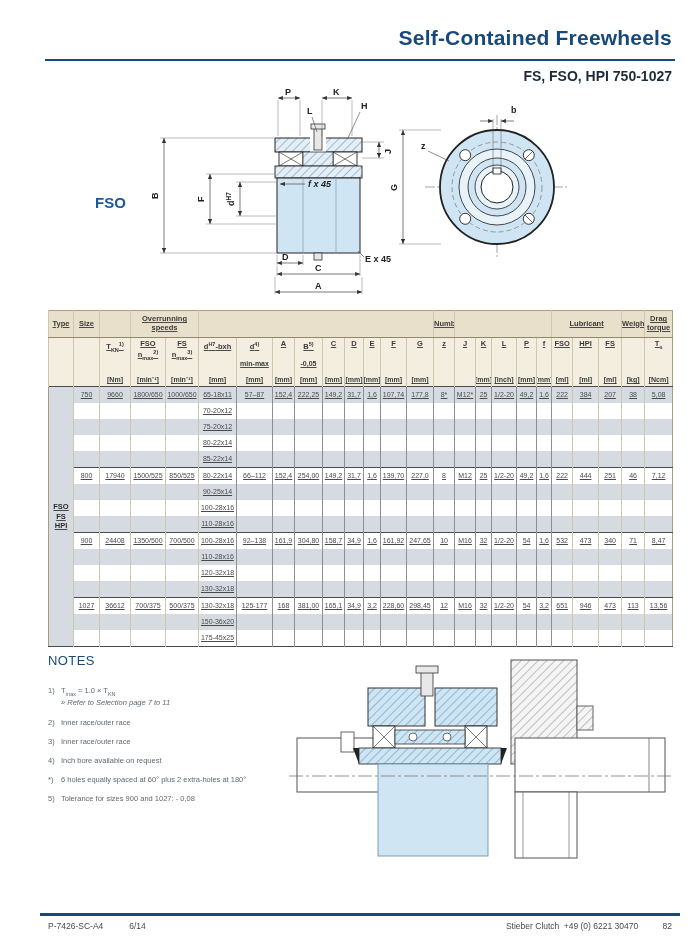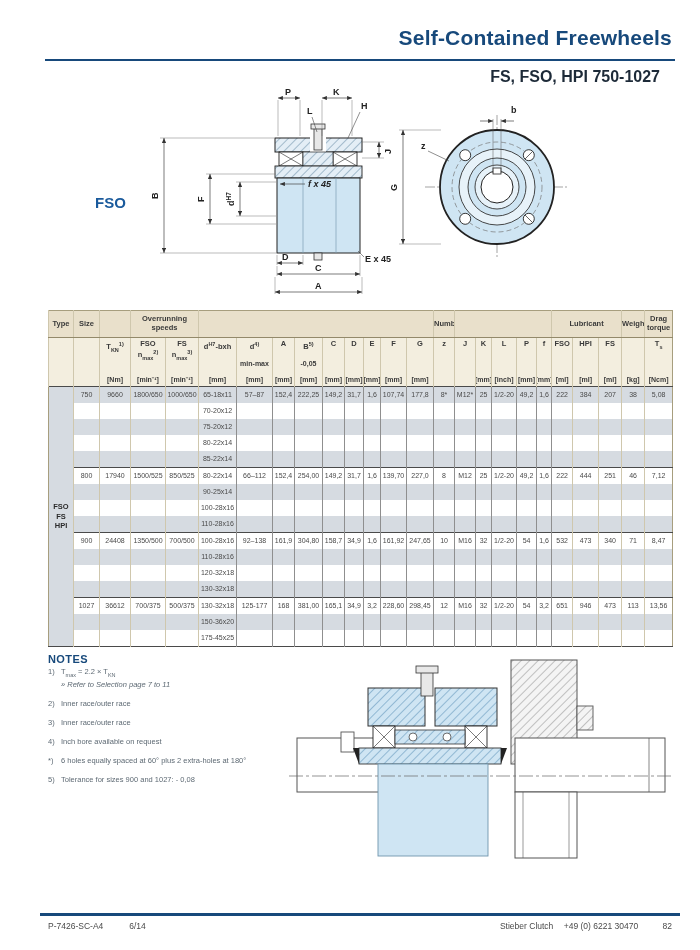--- a/index.html
+++ b/index.html
@@ -1,21 +1,21 @@
 <!DOCTYPE html>
 <html><head>
 <meta charset="utf-8">
 <style>
   html,body{margin:0;padding:0;background:#e9e9e9;}
   .page{position:relative;width:700px;height:950px;background:#ffffff;outline:1px solid #c5c5c5;
         font-family:"Liberation Sans",sans-serif;overflow:hidden;}
   
   .title{position:absolute;top:26px;right:28px;font-size:21px;font-weight:bold;color:#17497B;letter-spacing:.2px;}
   .title-rule{position:absolute;top:59px;left:45px;right:25px;height:2px;background:#17497B;}
-  .subtitle{position:absolute;top:68px;right:40px;font-size:16px;font-weight:bold;color:#1d2a38;}
+  .subtitle{position:absolute;top:68px;right:28px;font-size:14px;font-weight:bold;color:#1d2a38;}
   
   svg text{font-family:"Liberation Sans",sans-serif;}
   .dimtxt{font-size:9px;font-weight:bold;fill:#222;}
   .fso-label{font-size:15px;font-weight:bold;fill:#1A5A9C;}
   
   .spec-wrap{position:absolute;left:48px;top:310px;}
   table.spec{border-collapse:collapse;table-layout:fixed;width:624px;font-size:7px;color:#4a4a4a;
              border:1px solid #a79e7e;}
   table.spec th,table.spec td{padding:0;overflow:hidden;white-space:nowrap;text-align:center;
              border-left:1px solid #cfc7ad;}
@@ -26,36 +26,36 @@
   .ch-in .sym{font-size:7.5px;line-height:1.1;}
   .ch-in sub,.ch-in sup{font-size:5.5px;}
   .ch-in .line2,.ch-in .unit{font-size:7px;line-height:1.1;}
   tr.srow{border-bottom:1.5px solid #4a4a4a;}
   tbody td{height:16px;line-height:16px;font-size:7px;}
   tbody tr.stripe td{background:#D6DBE1;}
   tbody tr.block-start td{border-top:1.5px solid #4a4a4a;}
   tbody td.dk{border-left:1px solid #8f8f8f;}
   tbody td.typecell{background:#fff;font-weight:bold;color:#2b2b2b;font-size:7.5px;vertical-align:middle;
              border-left:none;line-height:1.25;}
-  table.spec{border-bottom:1.5px solid #4a4a4a;}
+  table.spec{border-bottom:1.5px solid #4a4a4a;text-decoration:underline;}
   
   .notes{position:absolute;left:48px;top:652px;width:228px;color:#5E6A74;font-size:7.5px;line-height:1.35;}
-  .notes-h,.mount-h{font-size:11px;font-weight:bold;color:#17497B;letter-spacing:.4px;margin-bottom:0;}
+  .notes-h,.mount-h{font-size:13px;font-weight:normal;color:#17497B;letter-spacing:.4px;margin-bottom:16px;}
   .note{position:relative;padding-left:13px;margin-bottom:9px;}
   .note .nm{position:absolute;left:0;}
   .note sub{font-size:5.5px;}
   .note-sub{margin-top:1px;font-style:italic;}
   
   .mount{position:absolute;left:283px;top:652px;width:395px;}
   
   .footer-rule{position:absolute;left:40px;right:20px;top:913px;height:2.5px;background:#17497B;}
   .footer{position:absolute;left:48px;right:28px;top:921px;font-size:8.5px;color:#4a4a4a;}
   .footer .issue{margin-left:26px;}
   .footer .right{position:absolute;right:0;}
-  .footer .phone{margin-left:8px;}
+  .footer .phone{margin-left:2px;}
   .footer .pagenum{margin-left:22px;}
 </style>
 </head>
 <body>
 
 <div class="page">
 
   <div class="title">Self-Contained Freewheels</div>
   <div class="title-rule"></div>
   <div class="subtitle">FS, FSO, HPI 750-1027</div>
@@ -849,21 +849,21 @@
             <td></td>
           </tr>
         </tbody>
       </table>
   </div>
 
   <div class="notes">
     <div class="notes-h">NOTES</div>
     <div class="note">
       <span class="nm">1)</span>
-      <span>T</span><sub>max</sub><span> = 2.2 × T</span><sub>KN</sub>
+      <span>T</span><sub>max</sub><span> = 1.0 × T</span><sub>KN</sub>
       <div class="note-sub">» Refer to Selection page 7 to 11</div>
     </div>
     <div class="note">
       <span class="nm">2)</span>
       <span>Inner race/outer race</span>
     </div>
     <div class="note">
       <span class="nm">3)</span>
       <span>Inner race/outer race</span>
     </div>

